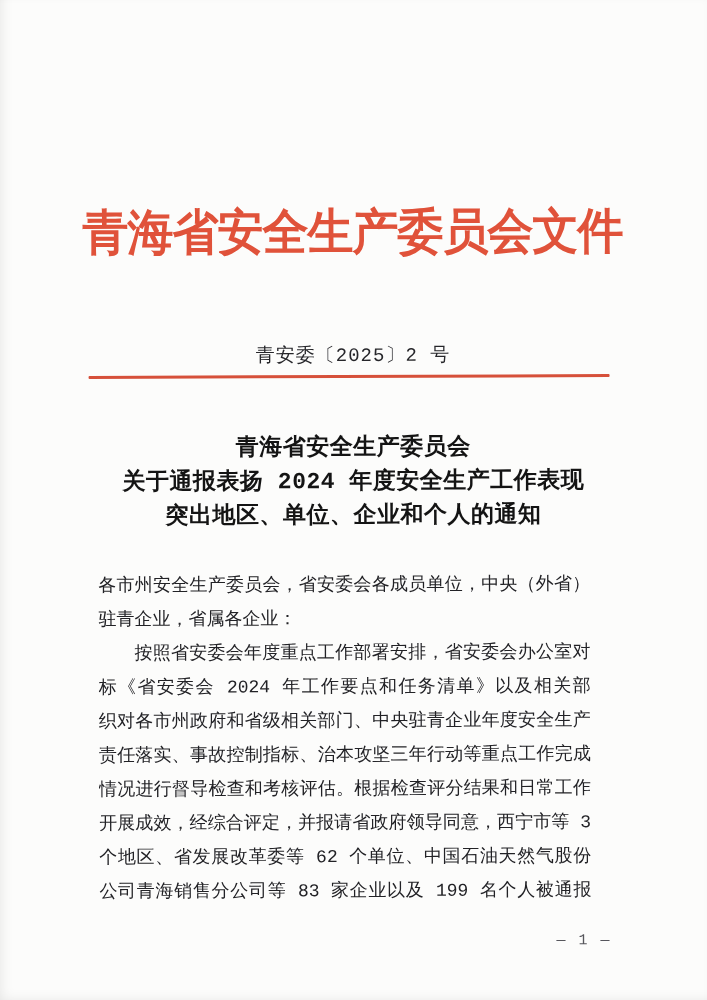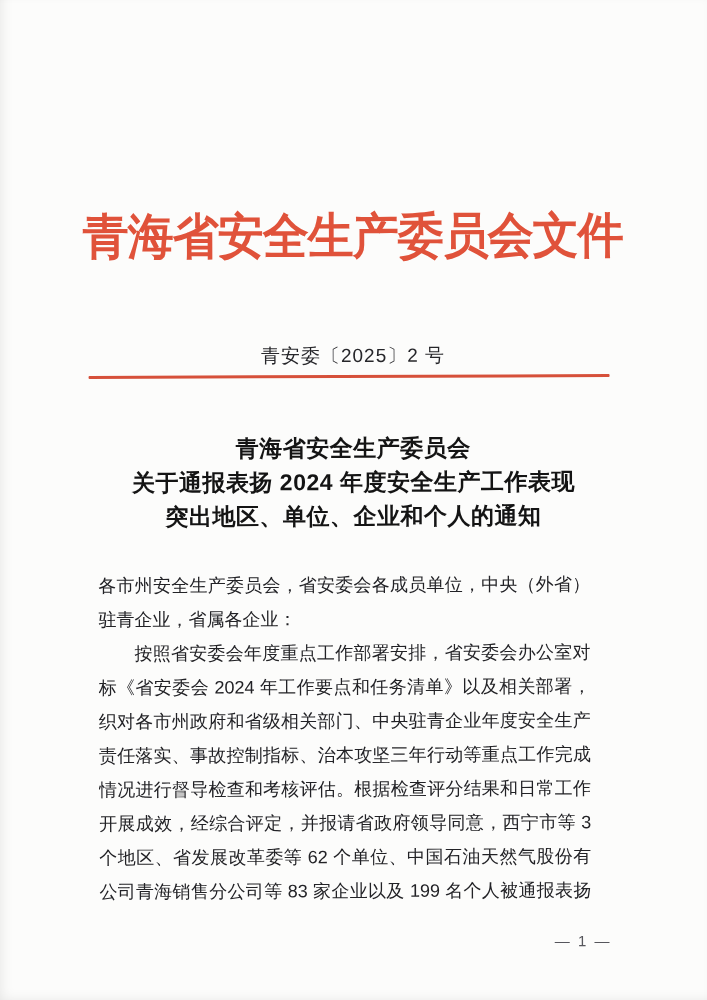--- a/index.html
+++ b/index.html
@@ -9,21 +9,21 @@
   }
   .page {
     position: relative;
     width: 707px;
     height: 1000px;
     margin: 0;
     background: #fcfcfb;
     overflow: hidden;
     box-shadow: inset 10px -8px 14px -10px rgba(0,0,0,0.10),
                 inset -4px 4px 10px -8px rgba(0,0,0,0.05);
-    font-family: Liberation Sans, sans-serif;
+    font-family: Liberation Mono, monospace;
     color: #1f1f1f;
   }
   .content {
     position: absolute;
     inset: 0;
     transform: rotate(-0.2deg);
     transform-origin: 50% 50%;
   }
   .header-title {
     position: absolute;

